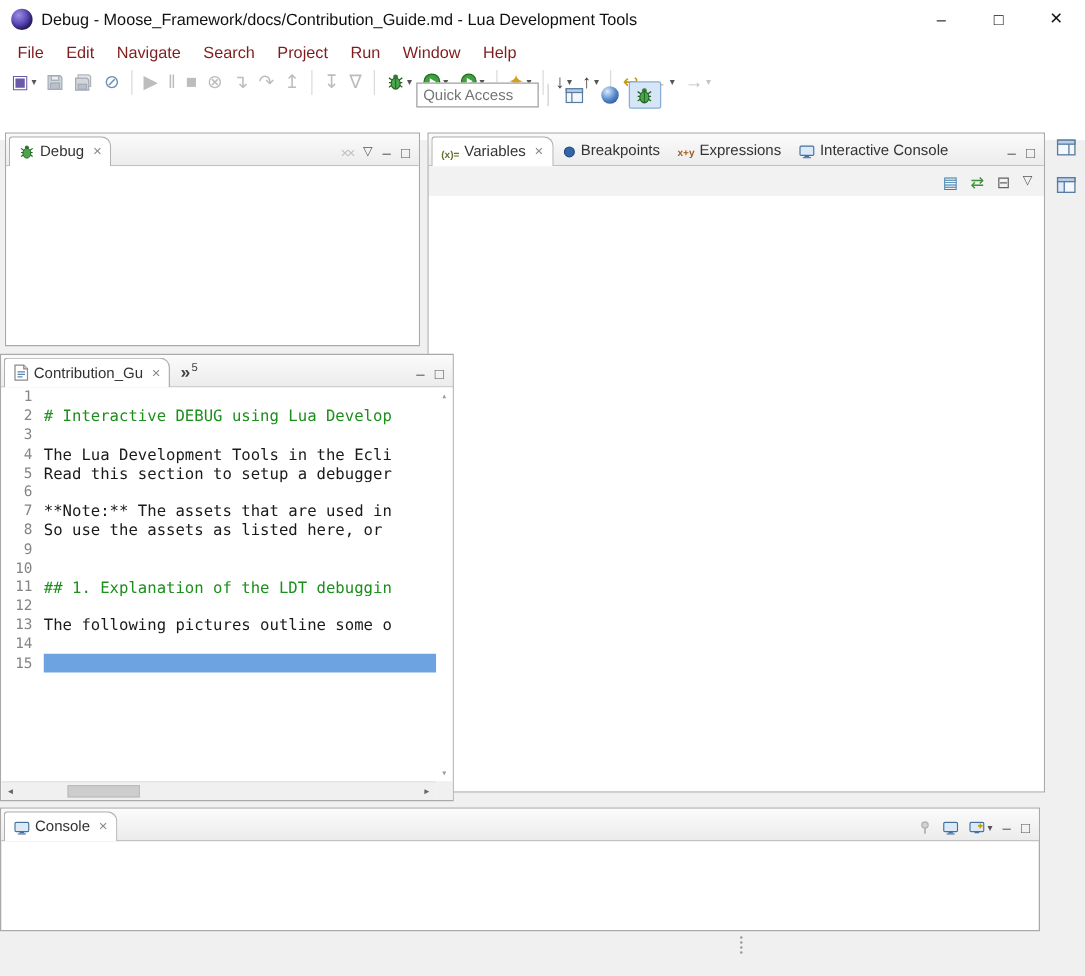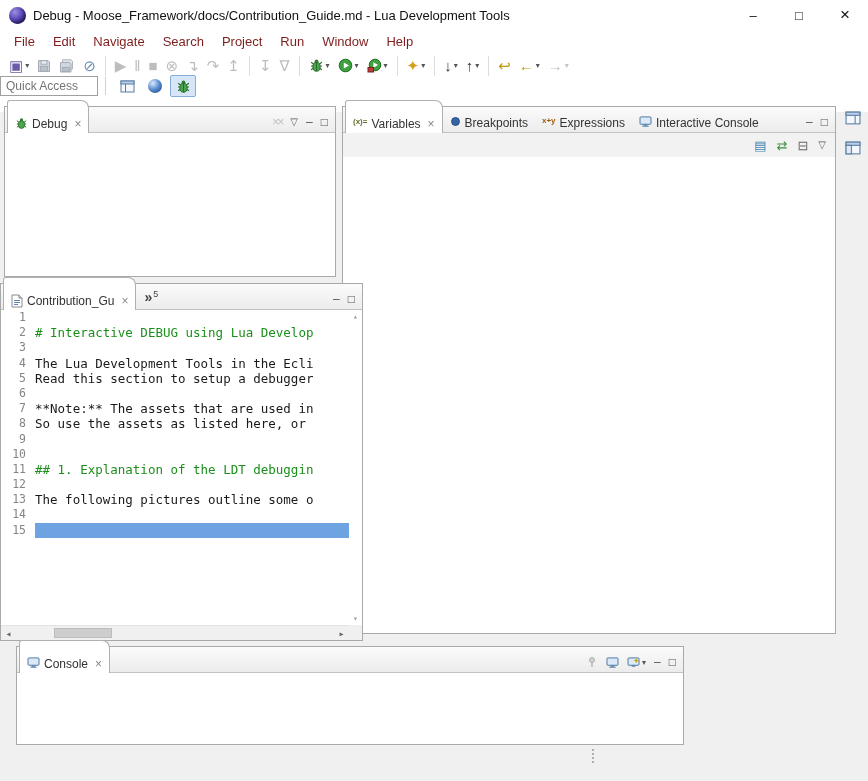--- a/index.html
+++ b/index.html
@@ -25,34 +25,34 @@
   .g{font-size:15px;line-height:15px;color:#3a3a3a}
   .g.dis{color:#bdbdbd}
   .g.purple{color:#6b5aa8}
   .g.blue{color:#6d8fb8}
   .g.gold{color:#d4a017}
   .g.mustard{color:#c09a10}
   .dd{font-size:8px;color:#555;margin-left:2px}
   .dd.dis{color:#c4c4c4}
   .tsep{width:1px;height:20px;background:#dcdcdc;margin:0 5px}
 
-  .qarow{position:absolute;top:74px;left:0;right:0;height:24px;display:flex;align-items:center;justify-content:flex-start;padding-right:6px}
+  .qarow{position:absolute;top:64px;left:0;right:0;height:24px;display:flex;align-items:center;justify-content:center;padding-right:6px}
   .qa-input{width:98px;height:20px;border:1px solid #a0a0a0;background:#fff;color:#777;font-size:12px;
     padding:0 5px;font-family:"Liberation Sans",sans-serif;outline:none}
   .vsep{width:1px;height:18px;background:#d0d0d0;margin:0 7px}
   .persp-btn{display:flex;align-items:center;justify-content:center;width:26px;height:22px;margin:0 1px;border-radius:2px}
   .persp-btn.active{background:#d6e6f6;border:1px solid #86aed6}
   .pearl{width:14px;height:14px;border-radius:50%;
     background:radial-gradient(circle at 35% 30%, #dcebff 0%, #5588cc 50%, #1d3f7a 100%)}
 
   
   .panel{position:absolute;background:#fff;border:1px solid #a9a9a9;display:flex;flex-direction:column}
   .tabbar{height:26px;min-height:26px;background:linear-gradient(#fbfbfb,#ececec);
     border-bottom:1px solid #c2c2c2;display:flex;align-items:flex-end;padding:0 0 0 2px}
-  .tab{display:flex;align-items:flex-start;gap:4px;height:24px;padding:16px 7px;font-size:12px;color:#333;position:relative}
+  .tab{display:flex;align-items:flex-end;gap:4px;height:24px;padding:5px 7px;font-size:12px;color:#333;position:relative}
   .tab.active{background:#fff;border:1px solid #b0b0b0;border-bottom:none;margin-bottom:-1px;border-radius:3px 8px 0 0}
   .tab .close{color:#888;font-size:12px;margin-left:3px}
   .tab-overflow{display:flex;align-items:center;height:24px;padding:0 8px;color:#444}
   .ov-chev{font-size:14px;font-weight:bold}
   .ov-count{font-size:9px;margin-left:1px;position:relative;top:-3px}
   .tabbar-right{margin-left:auto;display:flex;align-items:center;gap:8px;padding-right:7px;padding-bottom:4px;color:#555}
   .mmicon{font-size:12px;color:#555;line-height:12px}
   .mmicon.small{font-size:10px}
   .txticon{font-size:8px;font-weight:bold;color:#60702c;letter-spacing:0}
   .txticon.exp{color:#a05c10;}
@@ -79,21 +79,21 @@
   .vscroll{position:absolute;right:0;top:0;bottom:15px;width:13px;background:#fff;
     display:flex;flex-direction:column;justify-content:space-between;align-items:center;color:#9a9a9a;font-size:8px;padding:2px 0}
   .hscroll{position:absolute;left:0;right:13px;bottom:0;height:15px;background:#f0f0f0;
     border-top:1px solid #e2e2e2;display:flex;align-items:stretch}
   .harrow{width:15px;display:flex;align-items:center;justify-content:center;color:#666;font-size:10px}
   .htrack{flex:1;position:relative}
   .hthumb{position:absolute;left:38px;width:58px;top:2px;bottom:2px;background:#cdcdcd;border:1px solid #bdbdbd}
   .hcorner{position:absolute;right:0;bottom:0;width:13px;height:15px;background:#f0f0f0}
 
   
-  #console-panel{left:16px;top:646px;width:668px;height:99px}
+  #console-panel{left:0;top:646px;width:832px;height:99px}
   .console-body{flex:1;background:#f0f0f0;padding:1px}
   .console-inner{height:100%;background:#fff;border:1px solid #88a4c0;padding:3px 4px;font-size:12px;color:#1a1a1a}
 
   
   .righttrim{position:absolute;right:2px;top:108px;width:26px;display:flex;flex-direction:column;align-items:center;gap:10px}
   .trim-btn{display:flex;align-items:center;justify-content:center;width:22px;height:20px}
   .sash-dots{position:absolute;left:592px;top:749px;display:flex;flex-direction:column;gap:2px;align-items:center}
   .sash-dots i{width:2px;height:2px;border-radius:50%;background:#9a9a9a;display:block}
 </style>
 </head>

